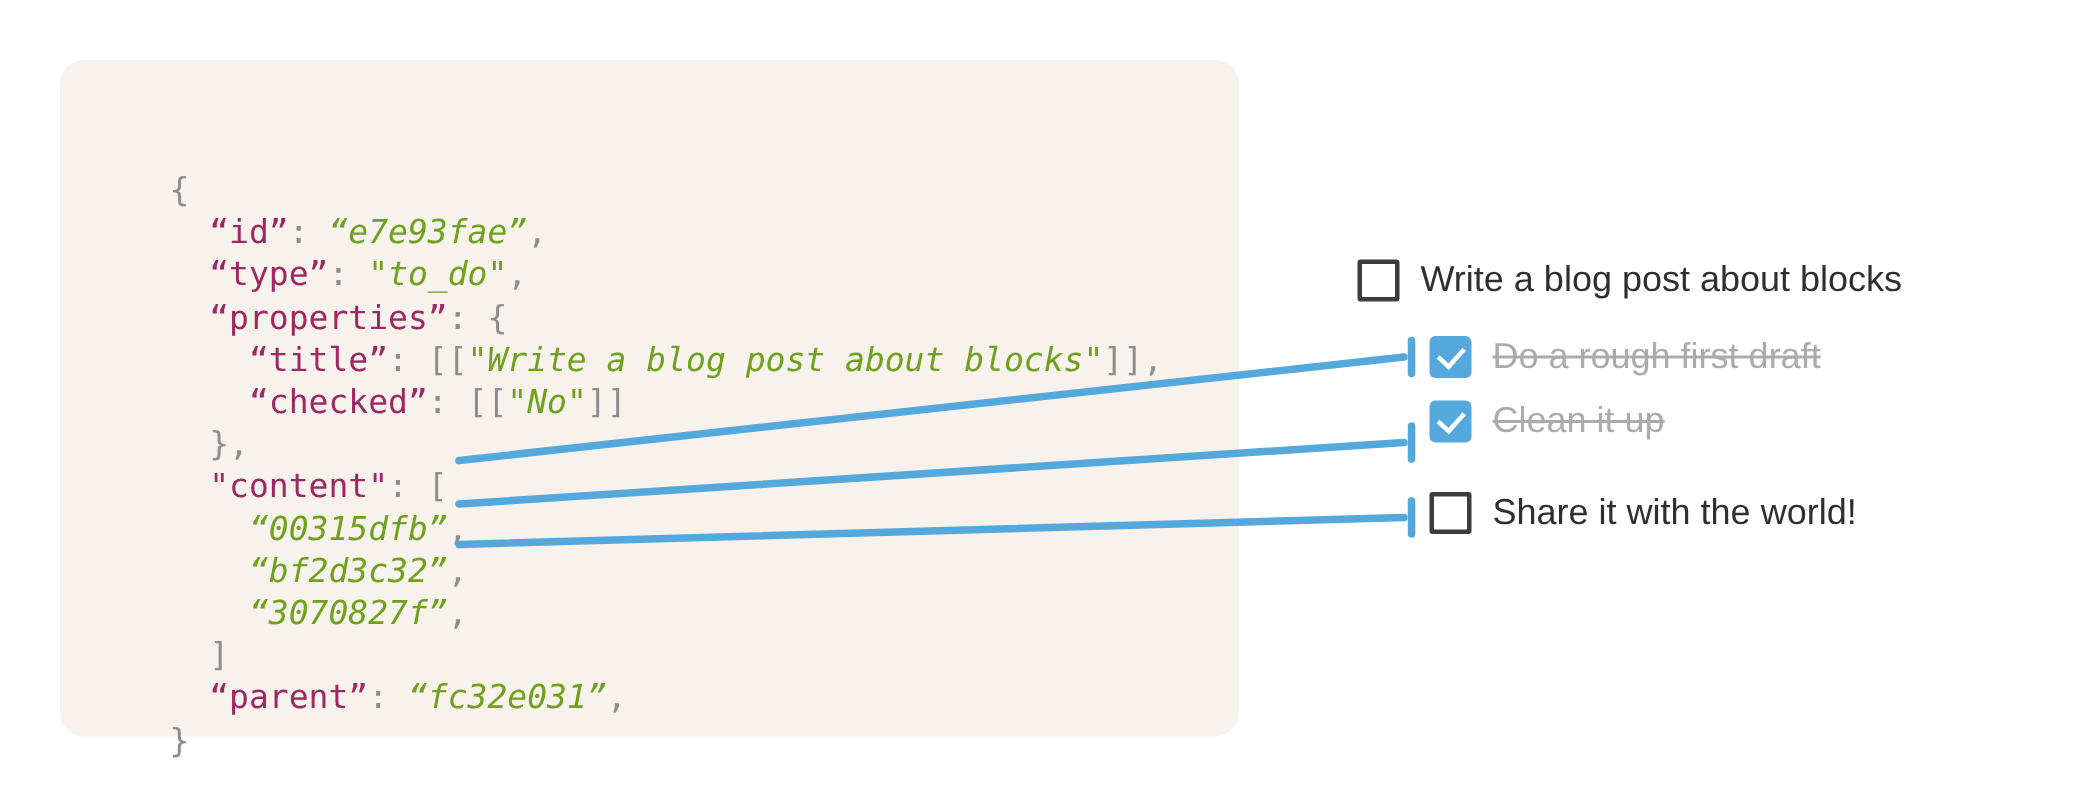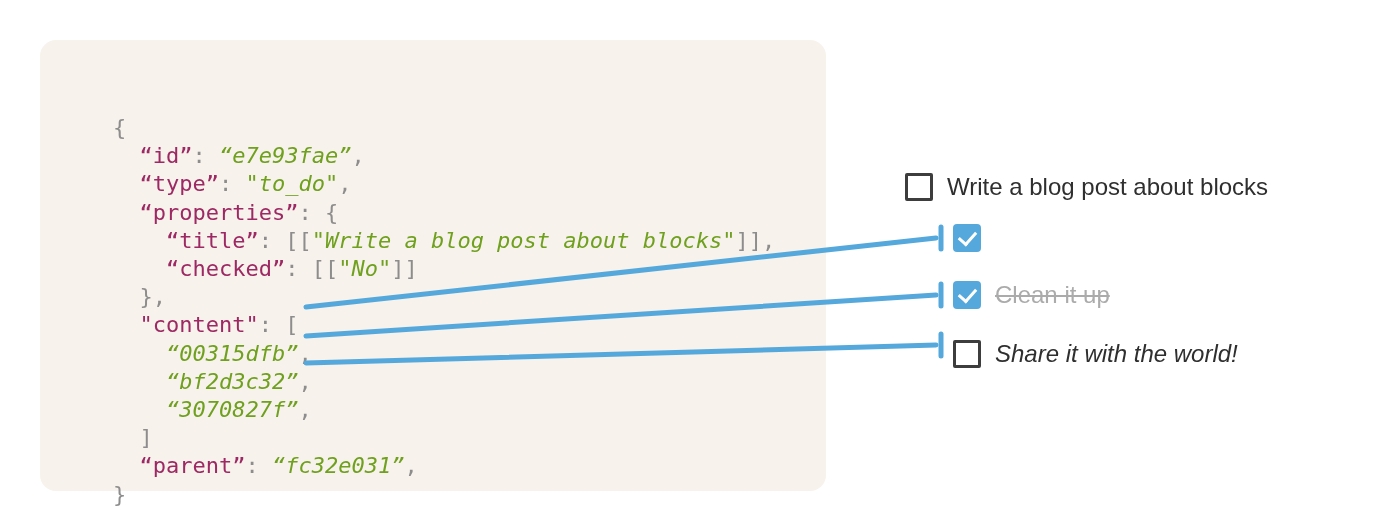--- a/index.html
+++ b/index.html
@@ -107,22 +107,23 @@
     <line x1="941" y1="334" x2="941" y2="356" class="conn-bar"></line>
   </svg>
 
 <div id="todo-list">
     <div class="todo-item" style="left: 905px; top: 173px;">
       <div class="checkbox unchecked"></div>
       <span class="todo-label">Write a blog post about blocks</span>
     </div>
     <div class="todo-item" style="left: 953px; top: 224px;">
       <div class="checkbox checked"></div>
+      <span class="todo-label done">Do a rough first draft</span>
     </div>
-    <div class="todo-item" style="left: 953px; top: 281px;">
+    <div class="todo-item" style="left: 953px; top: 267px;">
       <div class="checkbox checked"></div>
       <span class="todo-label done">Clean it up</span>
     </div>
-    <div class="todo-item" style="left: 953px; top: 340px; font-style: italic;">
+    <div class="todo-item" style="left: 953px; top: 328px;">
       <div class="checkbox unchecked"></div>
       <span class="todo-label">Share it with the world!</span>
     </div>
   </div>
 
 </body></html>

